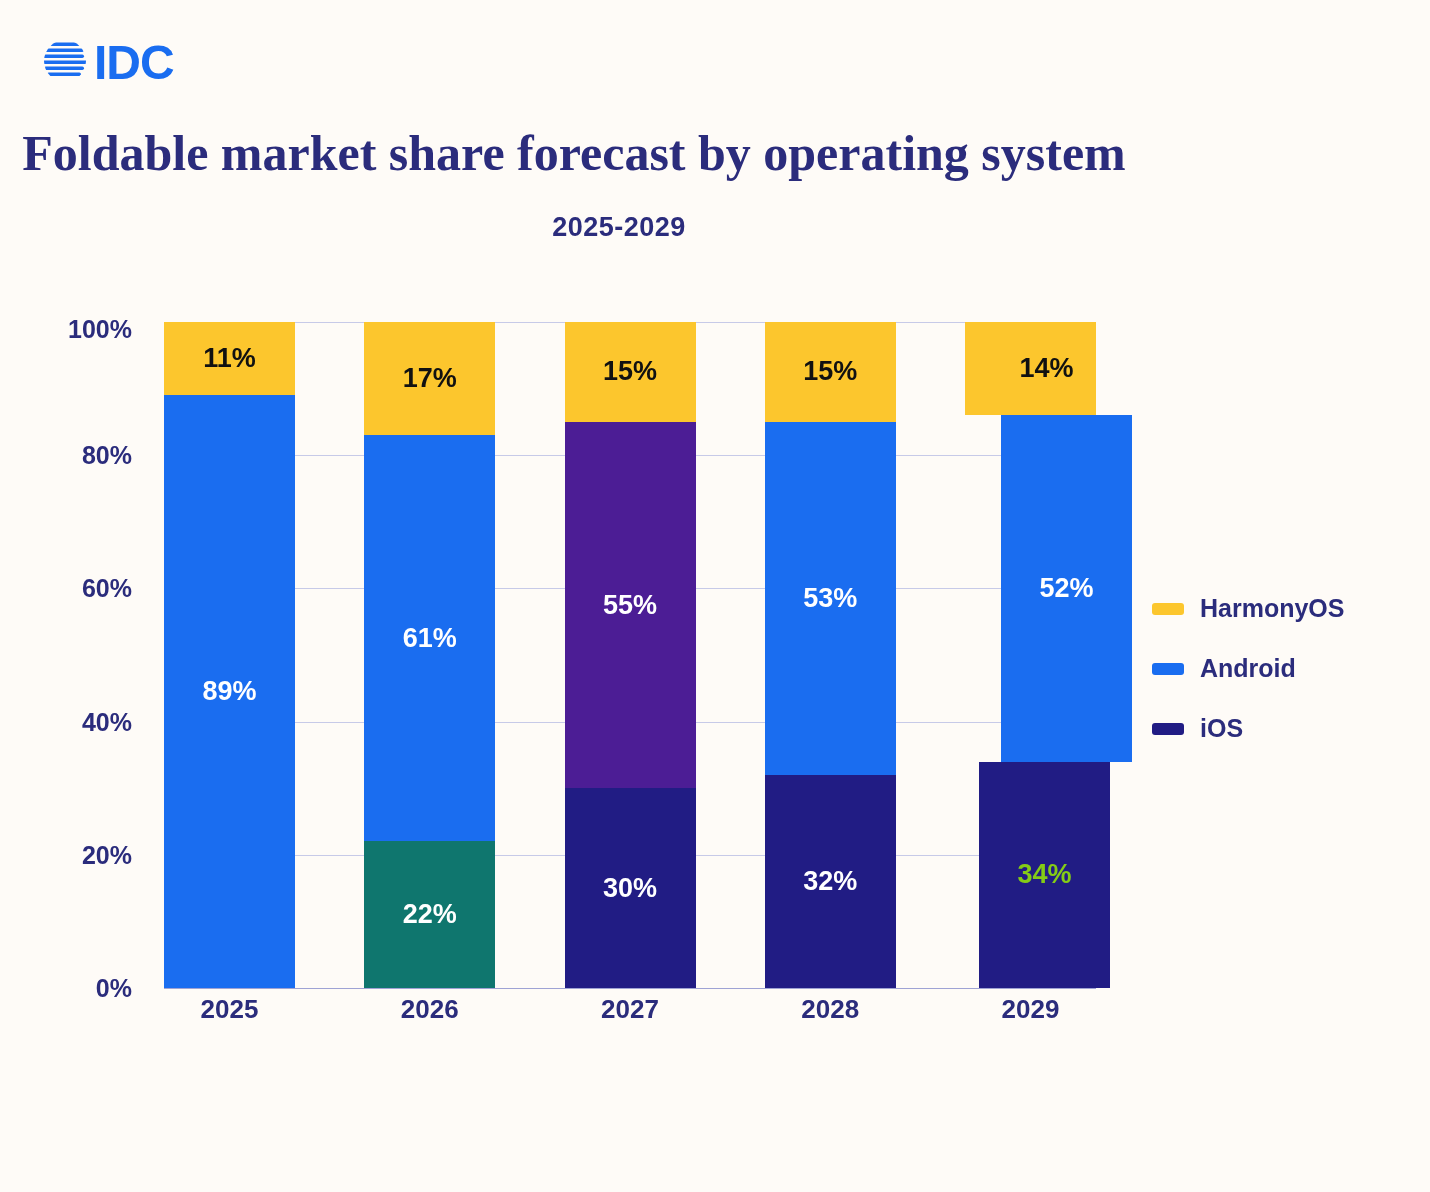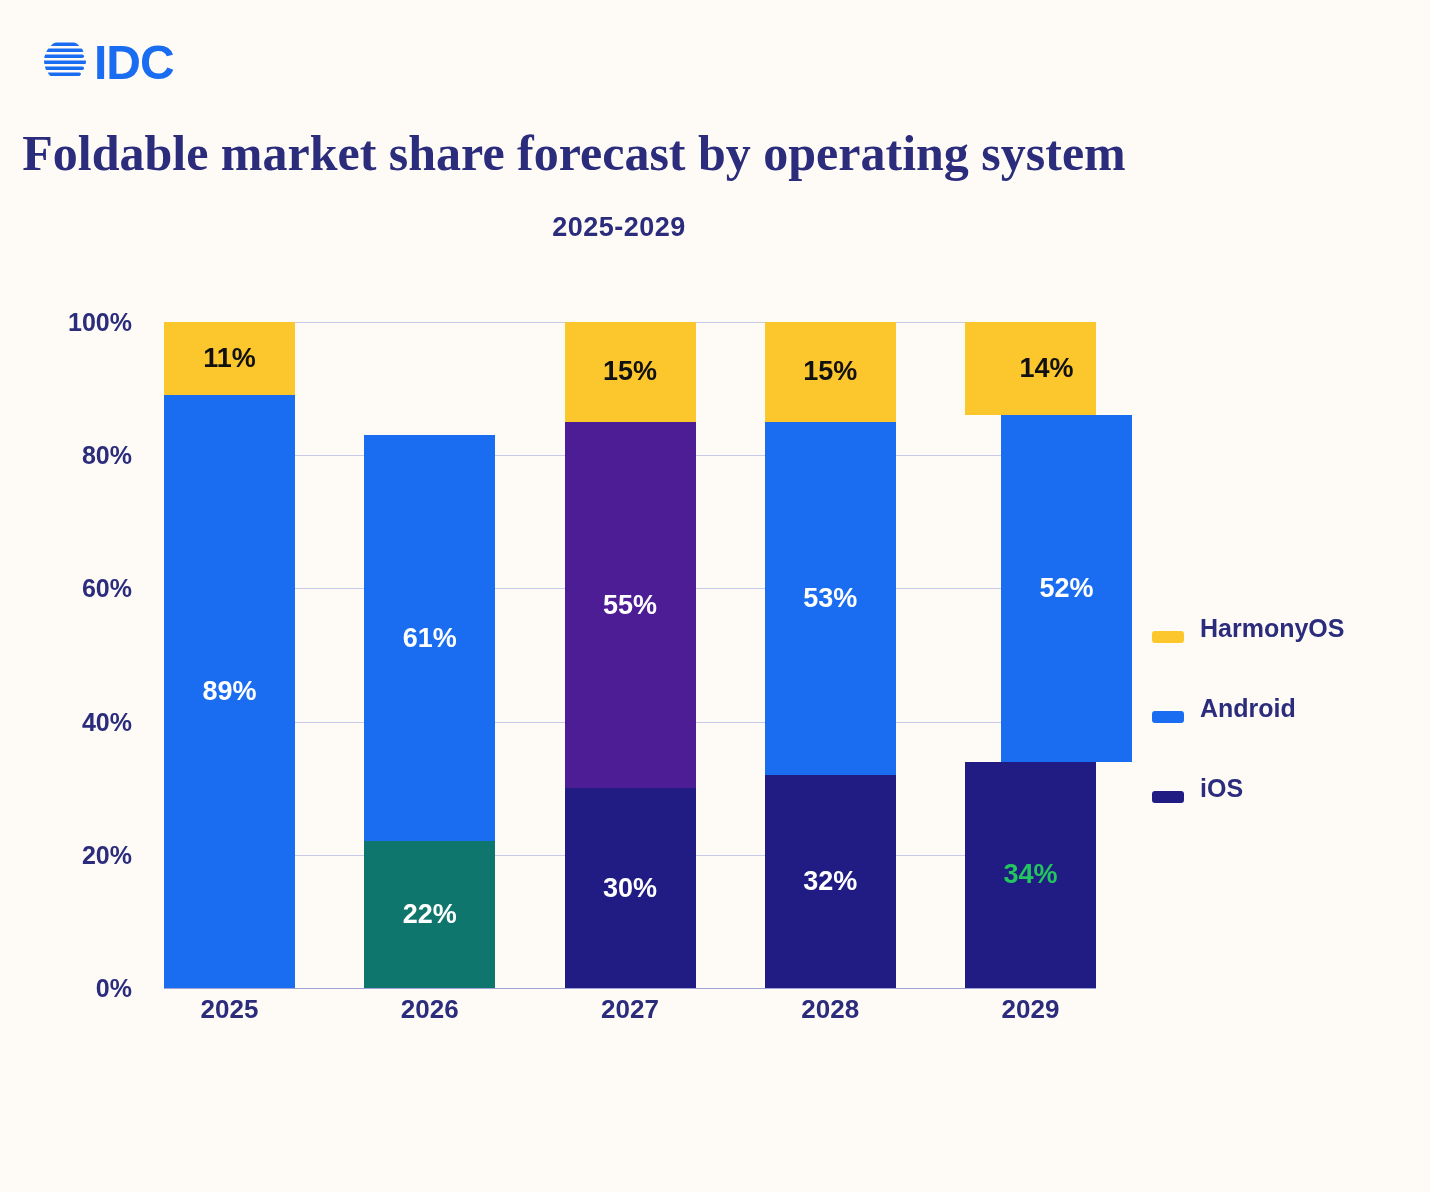--- a/index.html
+++ b/index.html
@@ -149,23 +149,22 @@
   .legend {
     position: absolute;
     left: 1152px;
     top: 594px;
     display: flex;
     flex-direction: column;
     gap: 31px;
   }
   .legend-item {
     display: flex;
-    align-items: flex-end;
+    align-items: center;
     gap: 16px;
-    margin-top: 20px;
   }
   .legend-swatch {
     width: 32px;
     height: 12px;
     border-radius: 3px;
     flex: none;
   }
   .legend-label {
     font-family: "Liberation Sans", sans-serif;
     font-size: 25px;
@@ -201,21 +200,21 @@
 
 <div class="chart-title">Foldable market share forecast by operating system</div>
 <div class="chart-subtitle">2025-2029</div>
 
 <div class="y-axis" id="y-axis">
     <div class="y-tick" style="top: 666px;">0%</div>
     <div class="y-tick" style="top: 532.8px;">20%</div>
     <div class="y-tick" style="top: 399.6px;">40%</div>
     <div class="y-tick" style="top: 266.4px;">60%</div>
     <div class="y-tick" style="top: 133.2px;">80%</div>
-    <div class="y-tick" style="top: 0px;">100%</div>
+    <div class="y-tick" style="top: 7px;">100%</div>
   </div>
 
 <div class="plot">
   <div class="gridlines" id="gridlines">
       <div class="gridline baseline" style="top: 666px;"></div>
       <div class="gridline" style="top: 532.8px;"></div>
       <div class="gridline" style="top: 399.6px;"></div>
       <div class="gridline" style="top: 266.4px;"></div>
       <div class="gridline" style="top: 133.2px;"></div>
       <div class="gridline" style="top: 0px;"></div>
@@ -223,20 +222,23 @@
   <div class="bars" id="bars">
       <div class="bar-col">
         <div class="seg" style="height: 73.26px; background: rgb(252, 198, 45); color: rgb(17, 17, 17);">
           <span class="seg-label">11%</span>
         </div>
         <div class="seg" style="height: 592.74px; background: rgb(26, 109, 240); color: rgb(255, 255, 255);">
           <span class="seg-label">89%</span>
         </div>
       </div>
       <div class="bar-col">
+        <div class="seg" style="height: 113.22px; background: rgb(252, 198, 45); color: rgb(17, 17, 17);">
+          <span class="seg-label">17%</span>
+        </div>
         <div class="seg" style="height: 406.26px; background: rgb(26, 109, 240); color: rgb(255, 255, 255);">
           <span class="seg-label">61%</span>
         </div>
         <div class="seg" style="height: 146.52px; background: #0f766e; color: rgb(255, 255, 255);">
           <span class="seg-label">22%</span>
         </div>
       </div>
       <div class="bar-col">
         <div class="seg" style="height: 99.9px; background: rgb(252, 198, 45); color: rgb(17, 17, 17);">
           <span class="seg-label">15%</span>
@@ -259,21 +261,21 @@
           <span class="seg-label">32%</span>
         </div>
       </div>
       <div class="bar-col">
         <div class="seg" style="height: 93.24px; background: rgb(252, 198, 45); color: rgb(17, 17, 17); padding-left: 32px;">
           <span class="seg-label">14%</span>
         </div>
         <div class="seg" style="height: 346.32px; background: rgb(26, 109, 240); color: rgb(255, 255, 255); margin-left: 36px;">
           <span class="seg-label">52%</span>
         </div>
-        <div class="seg" style="height: 226.44px; background: rgb(33, 28, 132); color: #22c55e;">
+        <div class="seg" style="height: 226.44px; background: rgb(33, 28, 132); color: #84cc16; margin-left: 14px;">
           <span class="seg-label">34%</span>
         </div>
       </div>
     </div>
 </div>
 
 <div class="x-axis" id="x-axis">
     <div class="x-tick">2025</div>
     <div class="x-tick">2026</div>
     <div class="x-tick">2027</div>

